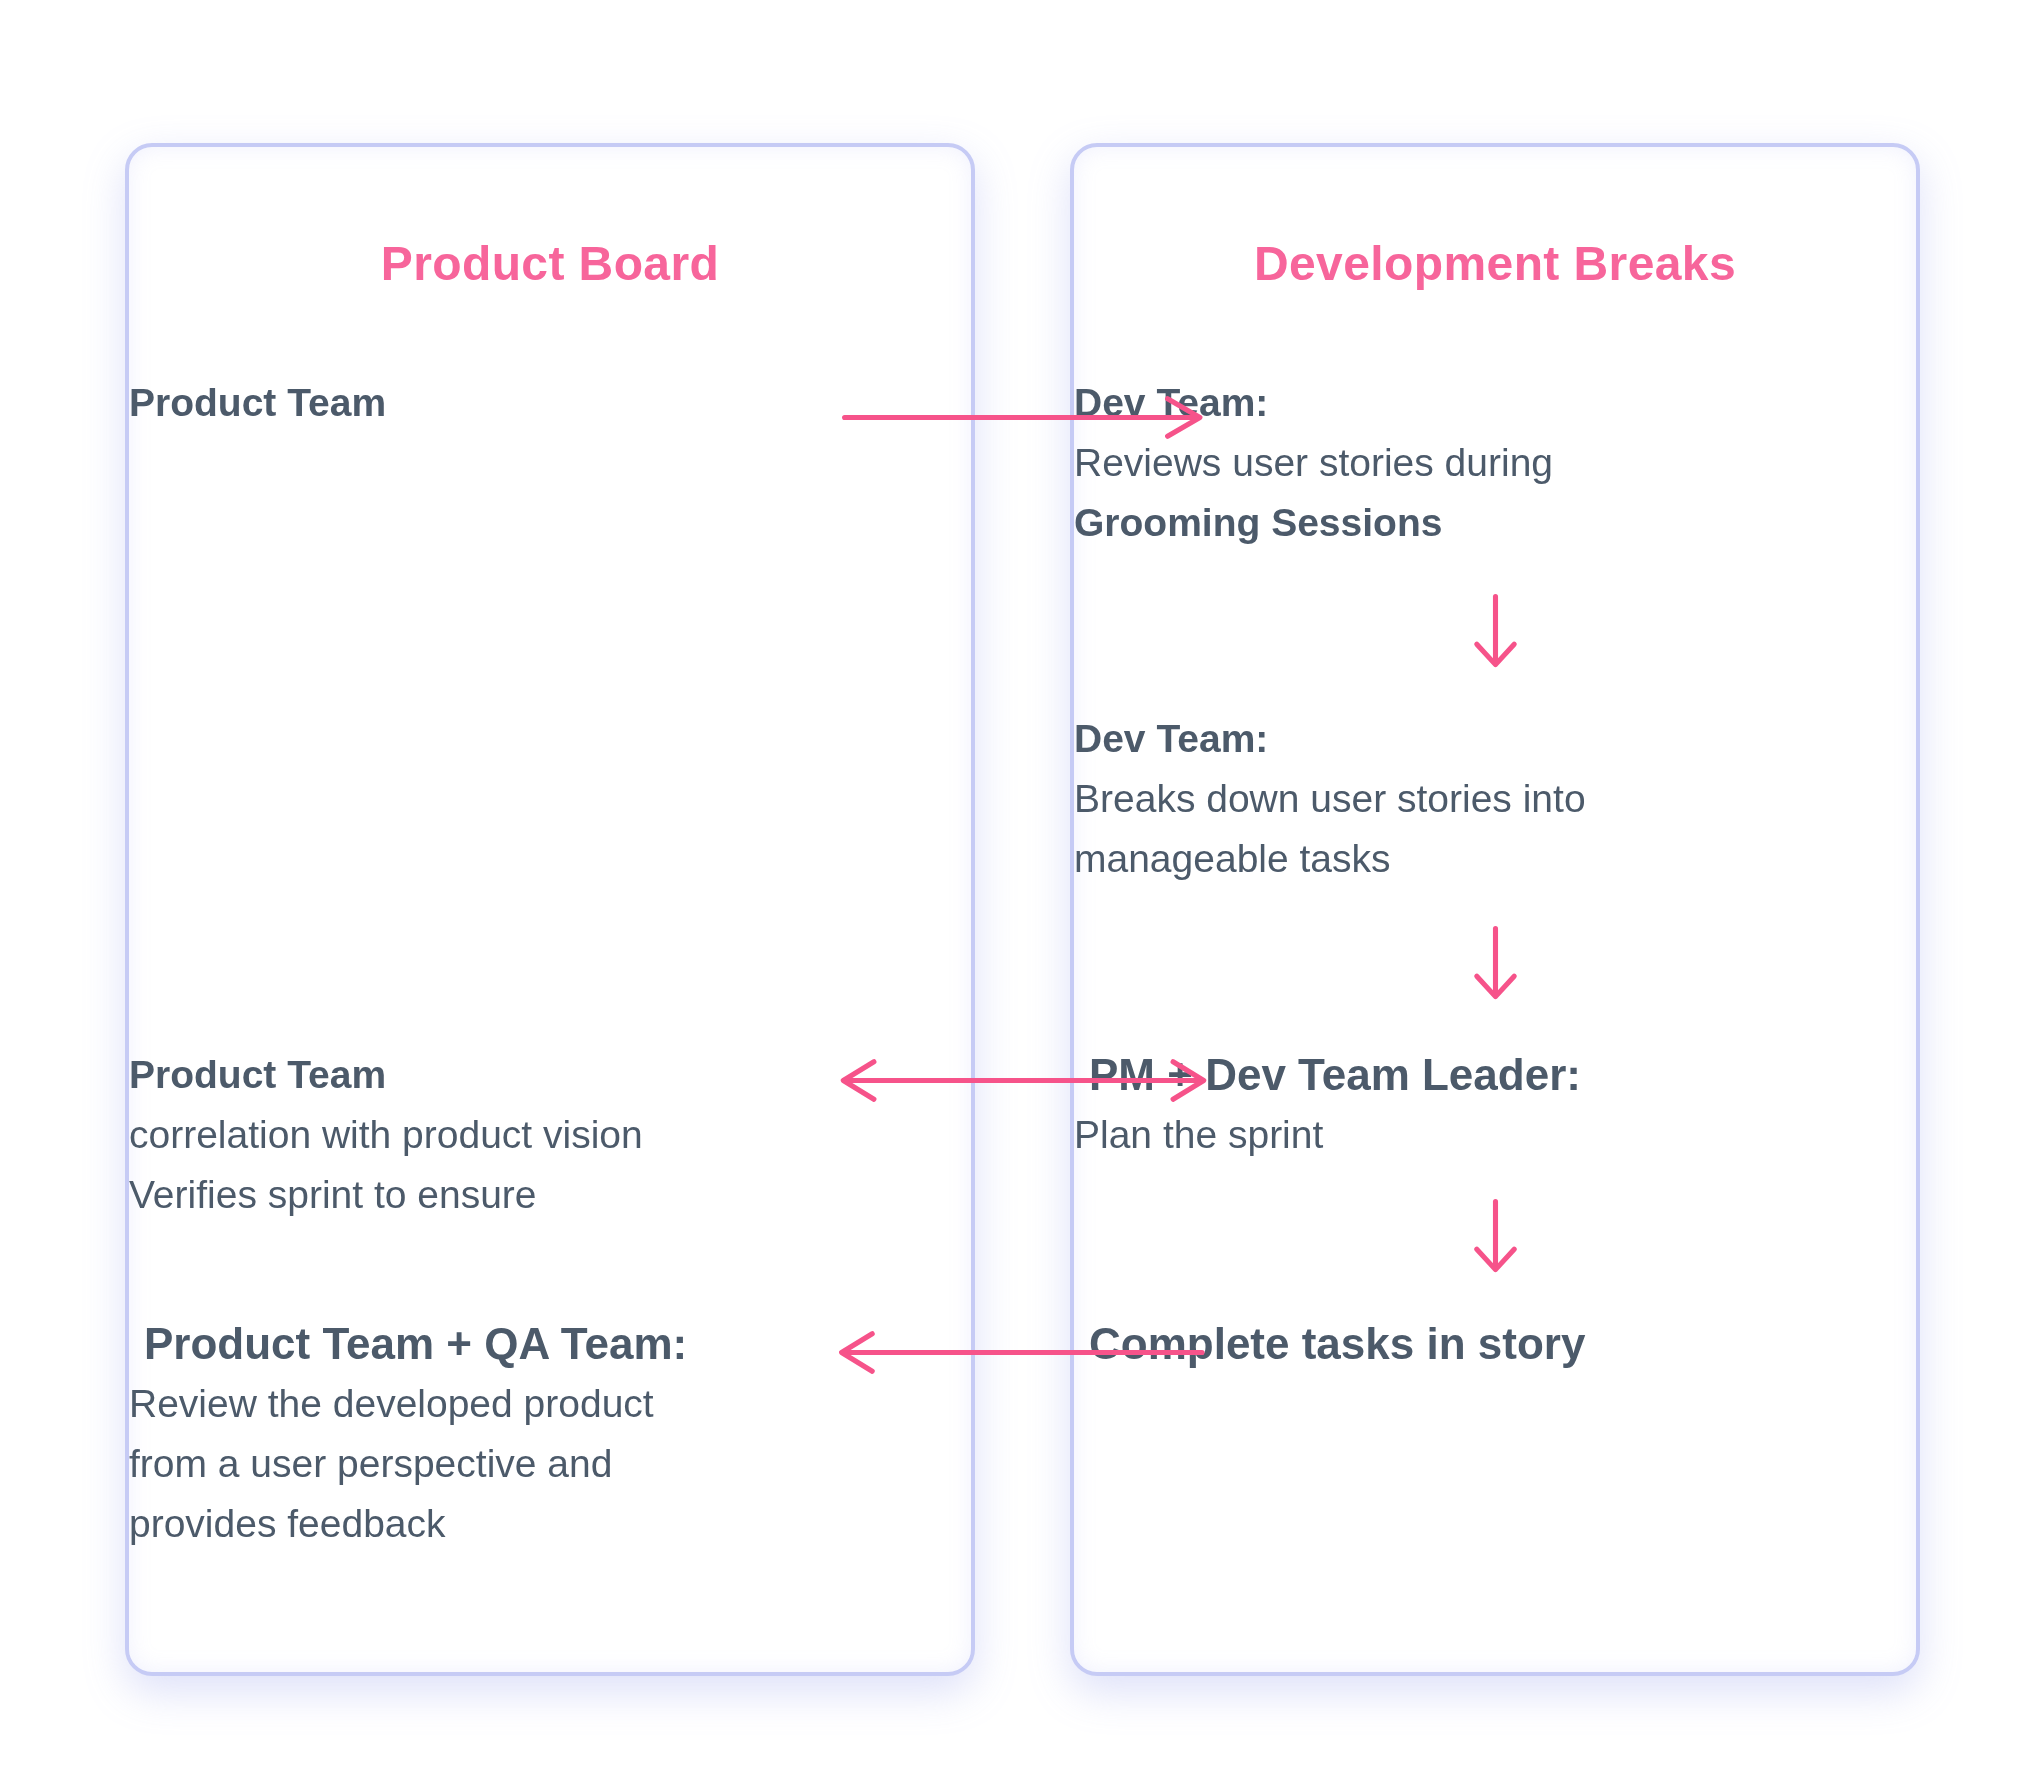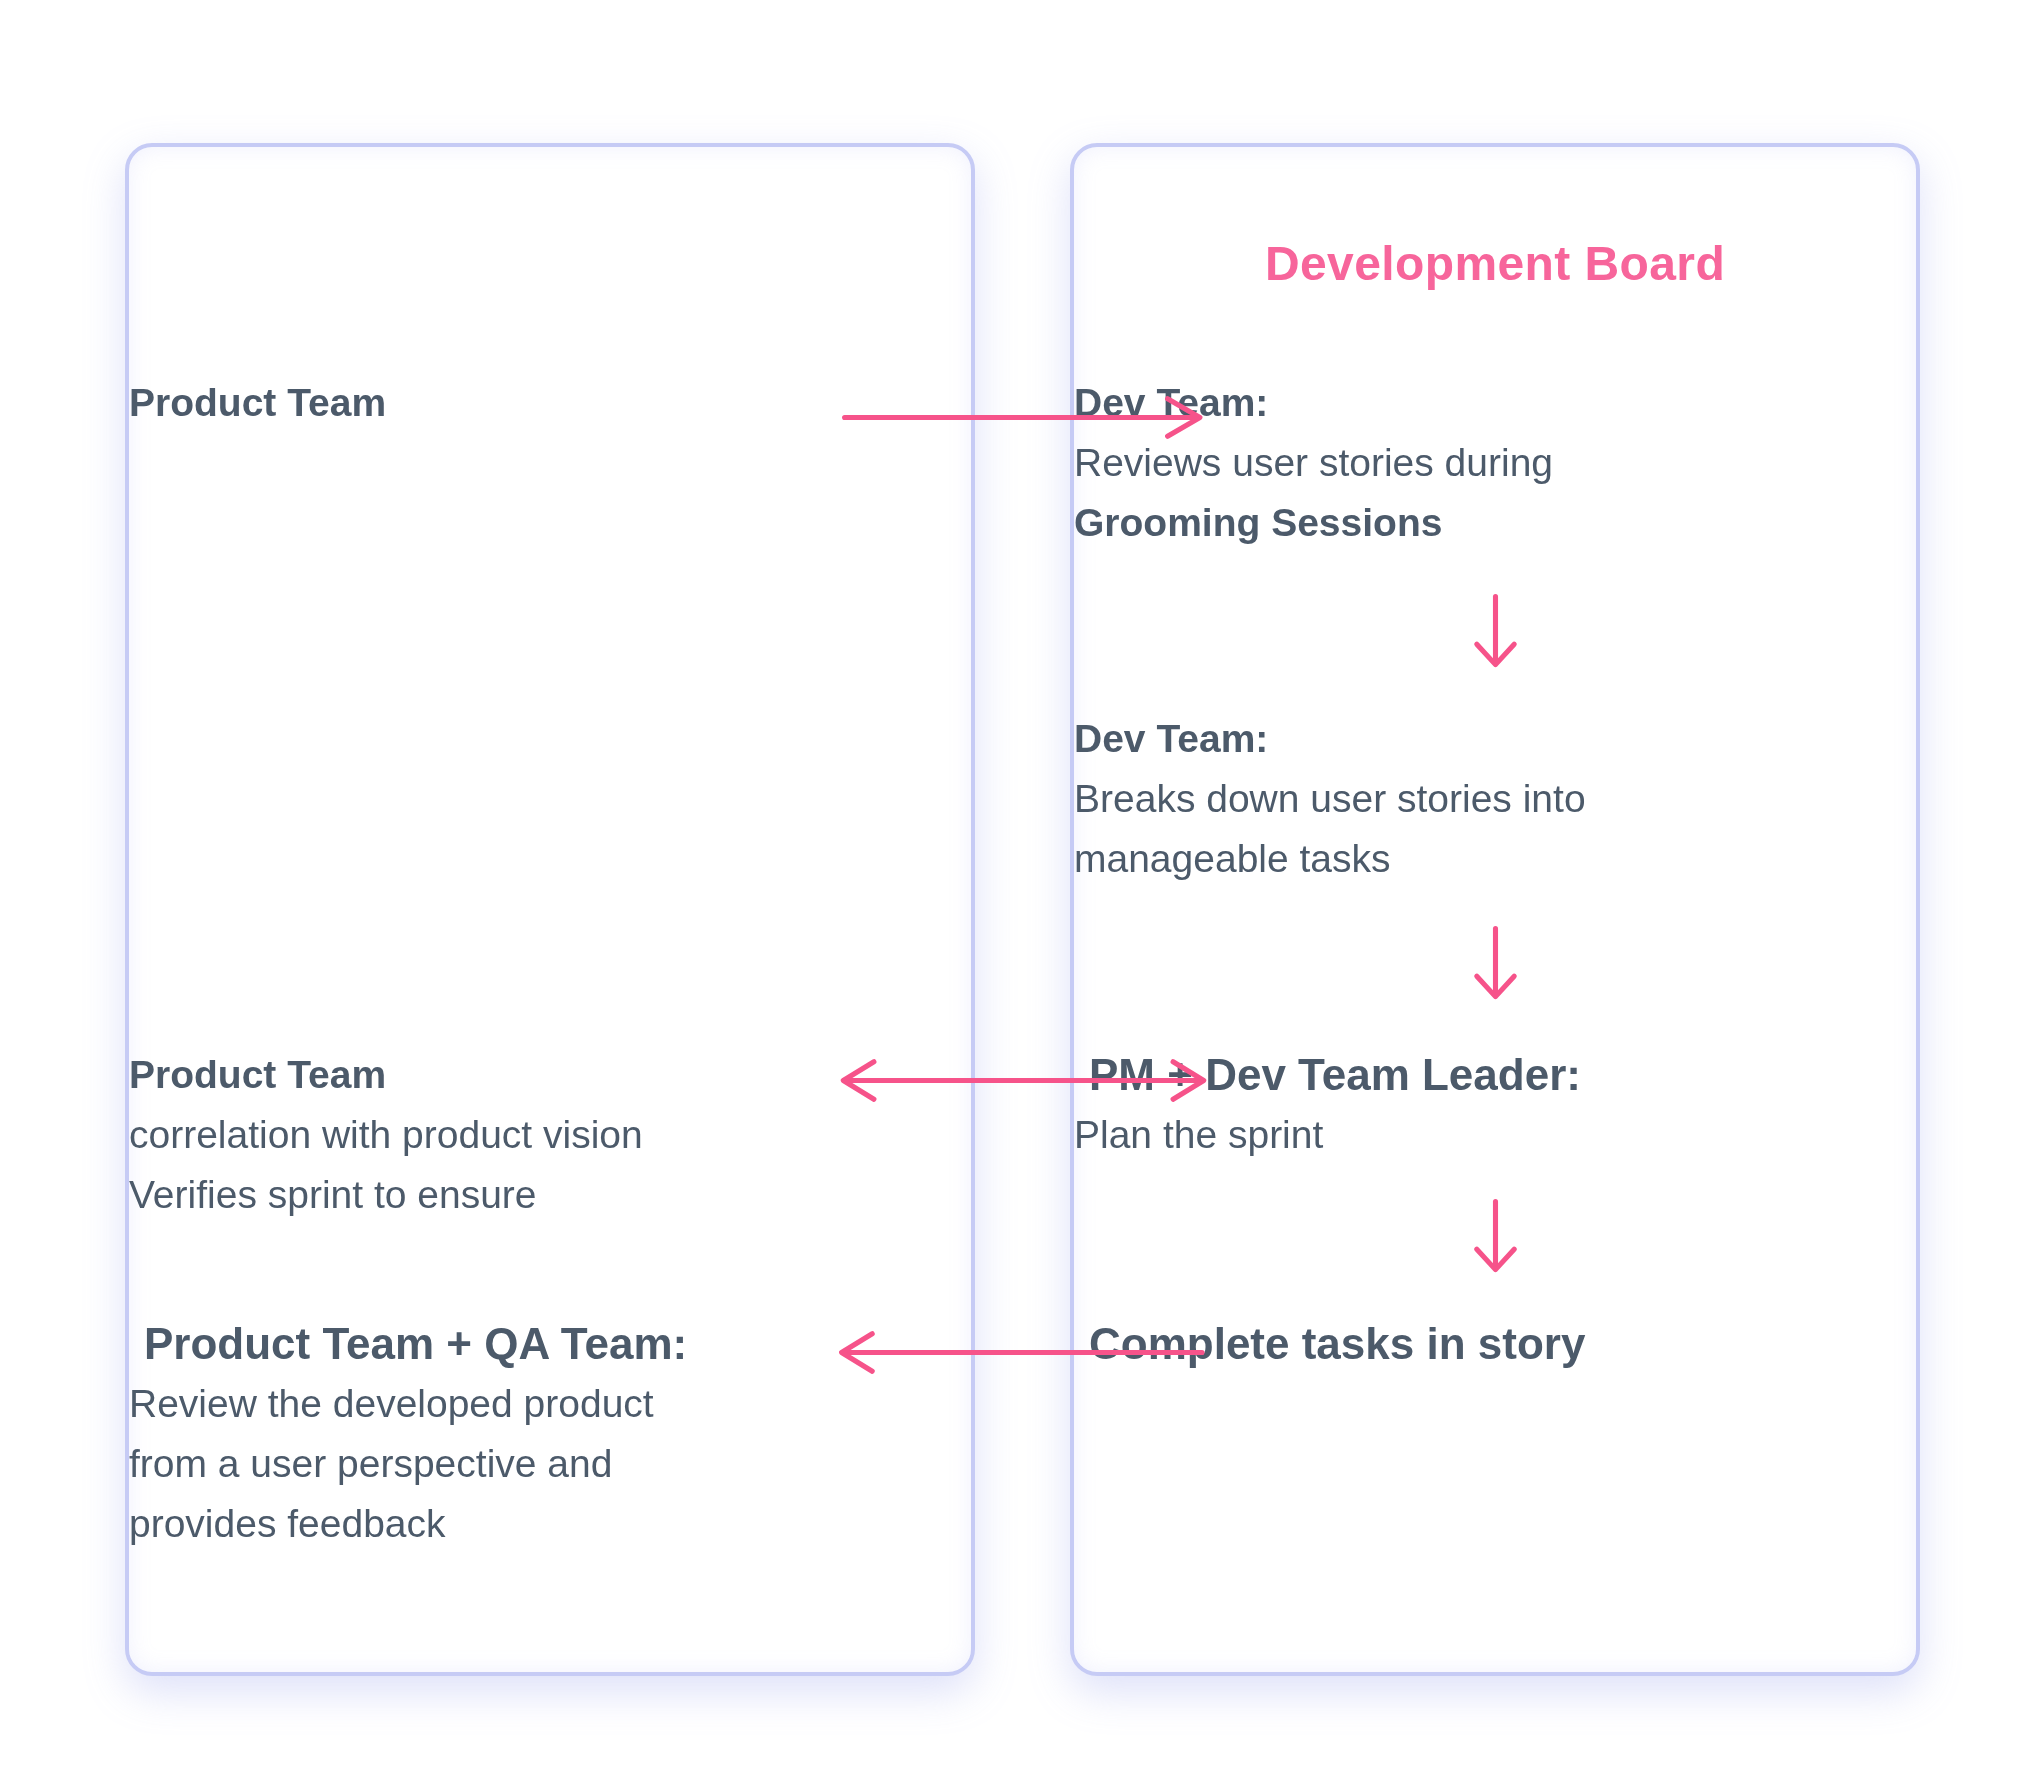--- a/index.html
+++ b/index.html
@@ -50,41 +50,42 @@
   .a-v1{left:1470px;top:593px;}
   .a-v2{left:1470px;top:925px;}
   .a-v3{left:1470px;top:1198px;}
 </style>
 </head>
 <body>
 
 <div class="canvas">
 
   <section class="card left">
+    <h1 class="board-title">Product Board</h1>
 
     <div class="block pos-row1">
       <div class="h">Product Team</div>
     </div>
 
     <div class="block pos-row3">
       <div class="h">Product Team</div>
       <div class="t">correlation with product vision</div>
       <div class="t">Verifies sprint to ensure</div>
     </div>
 
     <div class="block pos-row4">
       <div class="h big">Product Team + QA Team:</div>
       <div class="t">Review the developed product</div>
       <div class="t">from a user perspective and</div>
       <div class="t">provides feedback</div>
     </div>
   </section>
 
   <section class="card right">
-    <h1 class="board-title">Development Board</h1>
+    <h1 class="board-title">Development Breaks</h1>
 
     <div class="block pos-row1">
       <div class="h">Dev Team:</div>
       <div class="t">Reviews user stories during</div>
       <div class="t bold">Grooming Sessions</div>
     </div>
 
     <div class="block pos-row2-dev">
       <div class="h">Dev Team:</div>
       <div class="t">Breaks down user stories into</div>

